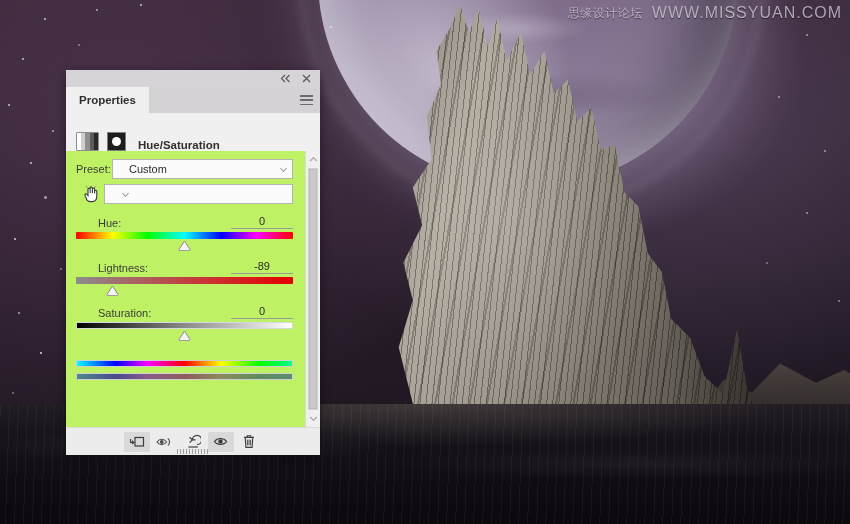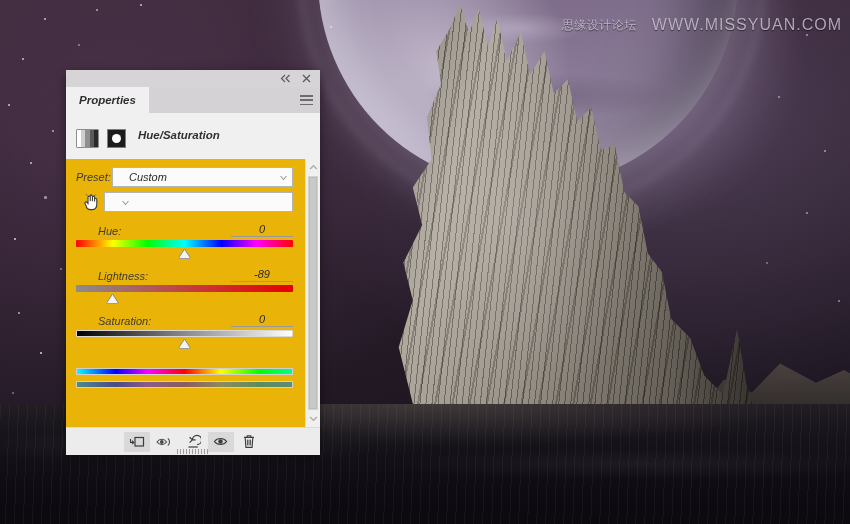--- a/index.html
+++ b/index.html
@@ -94,33 +94,33 @@
   .ground-tex{
     position:absolute;inset:0;
     background:
       repeating-linear-gradient(92deg, rgba(210,205,215,.05) 0 1px, rgba(0,0,0,0) 1px 9px),
       radial-gradient(ellipse 300px 26px at 180px 42px, rgba(180,175,190,.08), rgba(0,0,0,0) 70%),
       radial-gradient(ellipse 360px 22px at 640px 60px, rgba(180,175,190,.07), rgba(0,0,0,0) 70%);
   }
 
   
   .watermark{
-    position:absolute;right:8px;top:16px;display:flex;align-items:center;gap:15px;
+    position:absolute;right:8px;top:4px;display:flex;align-items:center;gap:9px;
     color:#cfc6d6;opacity:.78;text-shadow:0 1px 1px rgba(0,0,0,.7);
     font-size:12px;letter-spacing:.5px;justify-content:center;
   }
   .watermark .wm-en{font-size:16px;letter-spacing:1px;}
 
   
   .panel{
     position:absolute;left:66px;top:70px;width:254px;height:385px;
-    background:#eab308;
+    background:#bef264;
     box-shadow:0 3px 10px rgba(0,0,0,.45);
     color:#3b3b3b;font-size:11px;
-    display:flex;flex-direction:column;font-style:italic;
+    display:flex;flex-direction:column;
   }
   .panel-topbar{
     height:17px;background:#d6d4d6;display:flex;align-items:center;
     justify-content:flex-end;gap:10px;padding-right:8px;
   }
   .tb-btn{width:11px;height:11px;display:flex;align-items:center;justify-content:center;
     color:#5b5b5b;font-size:10px;line-height:1;cursor:pointer;}
   .tb-btn svg{display:block;}
 
   .tabbar{height:26px;background:#d4d2d4;display:flex;align-items:flex-end;position:relative;}
@@ -129,21 +129,21 @@
     background:#f0f0f0;color:#2e2e2e;font-size:11.5px;font-weight:bold;cursor:pointer;
   }
   .tab-rest{flex:1;height:26px;background:#d4d2d4;}
   .panel-menu{
     position:absolute;right:7px;top:8px;width:13px;height:10px;cursor:pointer;
     display:flex;flex-direction:column;justify-content:space-between;
   }
   .panel-menu i{display:block;height:1.5px;background:#6c6c6c;}
 
   .adj-header{
-    height:30px;display:flex;align-items:flex-start;gap:8px;padding:16px 0 0 10px;
+    height:30px;display:flex;align-items:flex-end;gap:8px;padding:8px 0 0 10px;
     background:#f0f0f0;
   }
   .adj-icon{
     width:21px;height:17px;border:1px solid #8d8d8d;border-radius:1px;
     background:linear-gradient(180deg,#e8e8e8,#bdbdbd);
     box-shadow:inset 0 0 0 1px #efefef;position:relative;overflow:hidden;
     display:flex;align-items:flex-end;cursor:pointer;
   }
   .adj-icon .bars{display:flex;width:100%;height:100%;}
   .adj-icon .bars i{flex:1;height:100%;}

